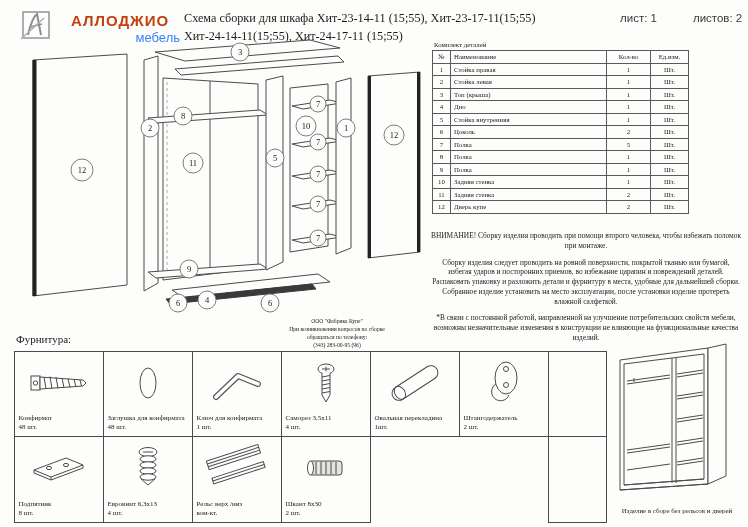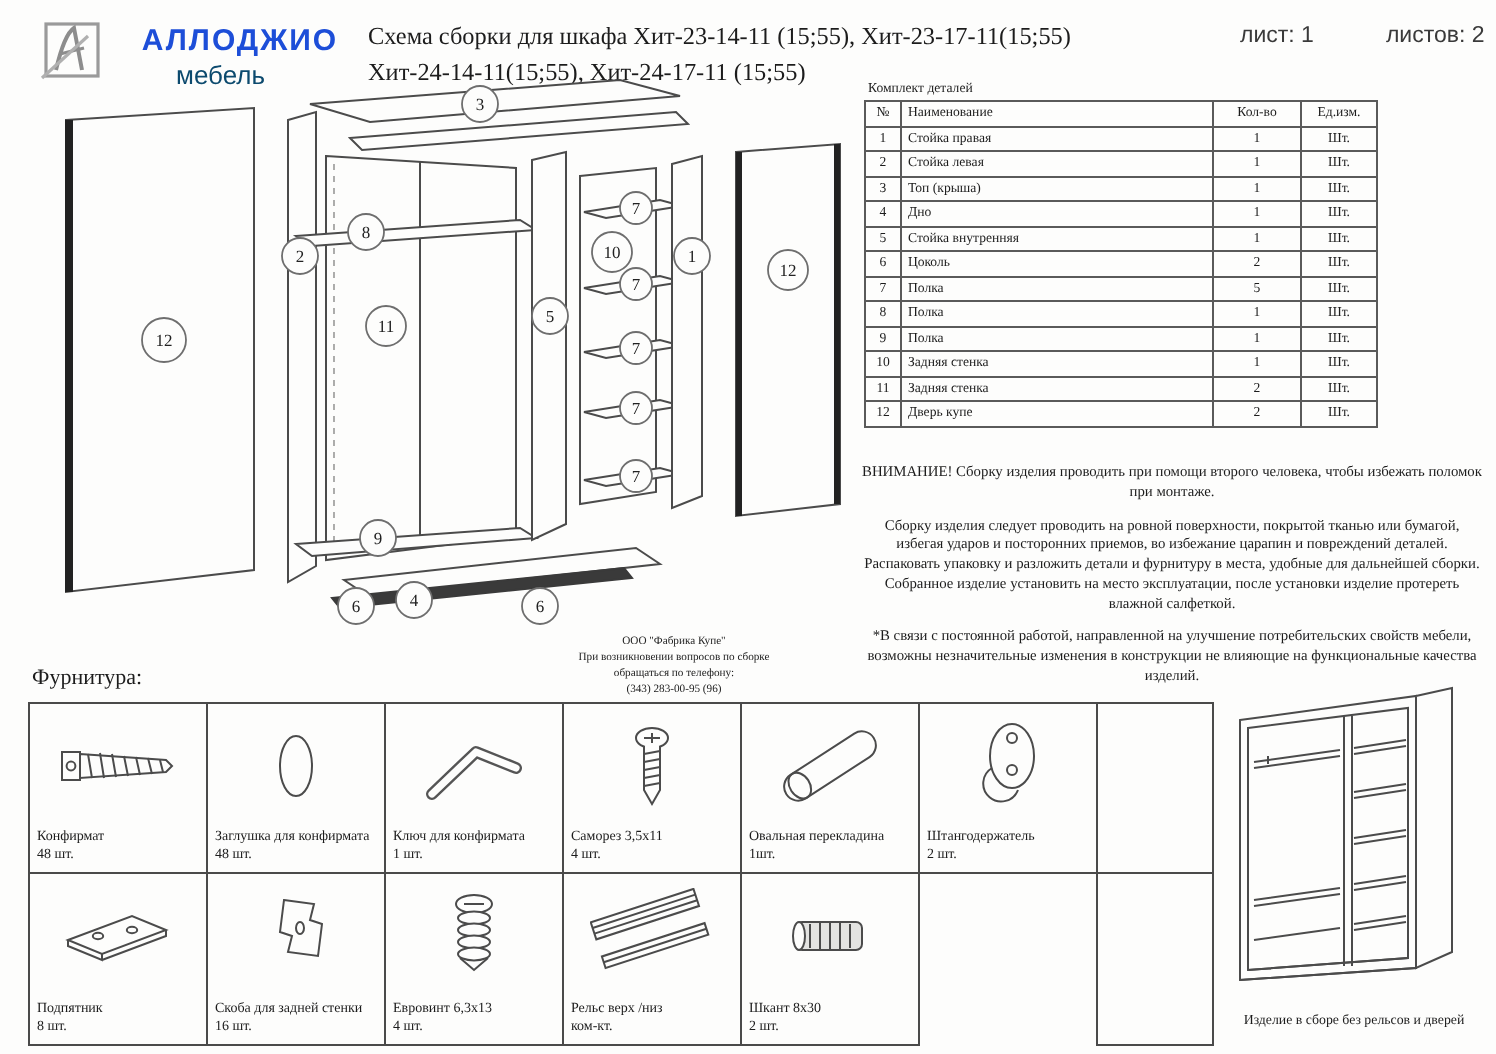--- a/index.html
+++ b/index.html
@@ -6,22 +6,22 @@
   body { background:#ffffff; }
   .page {
     position:relative; width:748px; height:527px; background:#fdfdfc;
     overflow:hidden; font-family:"Liberation Serif", serif; color:#1c1c1c;
   }
   svg { display:block; }
   
   .logo-box { position:absolute; left:20px; top:9px; width:32px; height:32px; }
   .brand { position:absolute; left:60px; top:12px; width:120px; text-align:center;
            font-family:"Liberation Sans", sans-serif; }
-  .brand .nm { font-weight:bold; font-size:15px; letter-spacing:1px; color:#1d4ed8; }
-  .brand .sub { font-size:13px; color:#0c4a6e; margin-top:1px; text-align:left; padding-left:28px; }
+  .brand .nm { font-weight:bold; font-size:15px; letter-spacing:1px; color:#c2410c; }
+  .brand .sub { font-size:13px; color:#3b82f6; margin-top:1px; text-align:right; padding-left:28px; }
   .doc-title { position:absolute; left:184px; top:10px; width:368px;
                font-size:12.2px; line-height:1.45; }
   .sheet-info { position:absolute; left:620px; top:12px; display:flex; gap:36px;
                 font-family:"Liberation Sans", sans-serif; font-size:11.5px; color:#3a3a3a; }
   
   .parts { position:absolute; left:432px; top:41px; width:256px; }
   .parts-title { font-size:6.8px; margin:0 0 2px 2px; }
   table.parts-t { border-collapse:collapse; width:256px; table-layout:fixed; }
   table.parts-t th, table.parts-t td {
     border:0.8px solid #5a5a5a; font-size:6.8px; font-weight:normal;
@@ -399,32 +399,20 @@
             <ellipse cx="38" cy="19" rx="2.6" ry="1.6" class="lineart"></ellipse>
         </svg>
       </div>
       <div class="hw-label">
           <div>Подпятник</div>
           <div>8 шт.</div>
         </div>
     </div>
 
 
-    <div class="hw-cell">
-      <div class="hw-icon">
-        <svg width="62" height="48" viewBox="0 0 62 48">
-          <path d="M25,6 L40,8 L38,16 L44,18 L42,34 L27,32 L29,24 L23,22 Z" class="fillw"></path>
-          <ellipse cx="33" cy="20" rx="2" ry="3" class="lineart"></ellipse>
-        </svg>
-      </div>
-      <div class="hw-label">
-          <div>Скоба для задней стенки</div>
-          <div>16 шт.</div>
-        </div>
-    </div>
 
     <div class="hw-cell">
       <div class="hw-icon">
         <svg width="62" height="48" viewBox="0 0 62 48">
           <ellipse cx="31" cy="8" rx="9" ry="4.5" class="fillw"></ellipse>
             <path d="M26,8 h10" class="lineart" stroke-width="0.9"></path>
           <ellipse cx="31" cy="15" rx="8" ry="3.2" class="fillw"></ellipse>
           <ellipse cx="31" cy="21" rx="8" ry="3.2" class="fillw"></ellipse>
           <ellipse cx="31" cy="27" rx="8" ry="3.2" class="fillw"></ellipse>
           <ellipse cx="31" cy="33" rx="8" ry="3.2" class="fillw"></ellipse>

